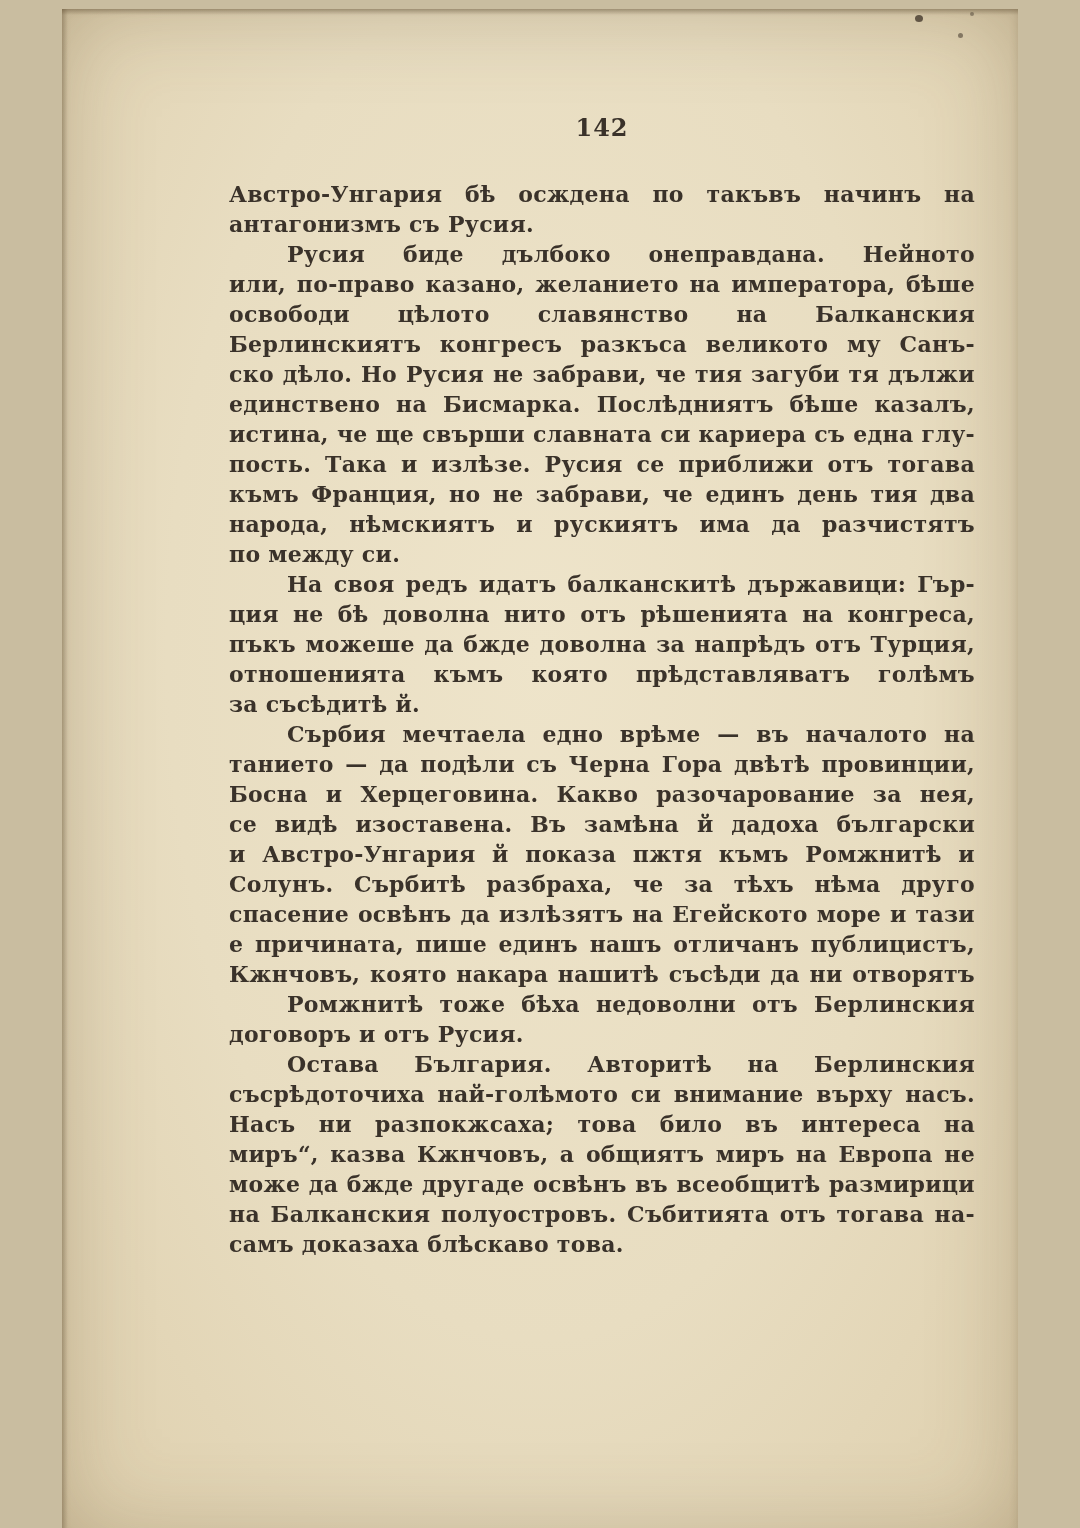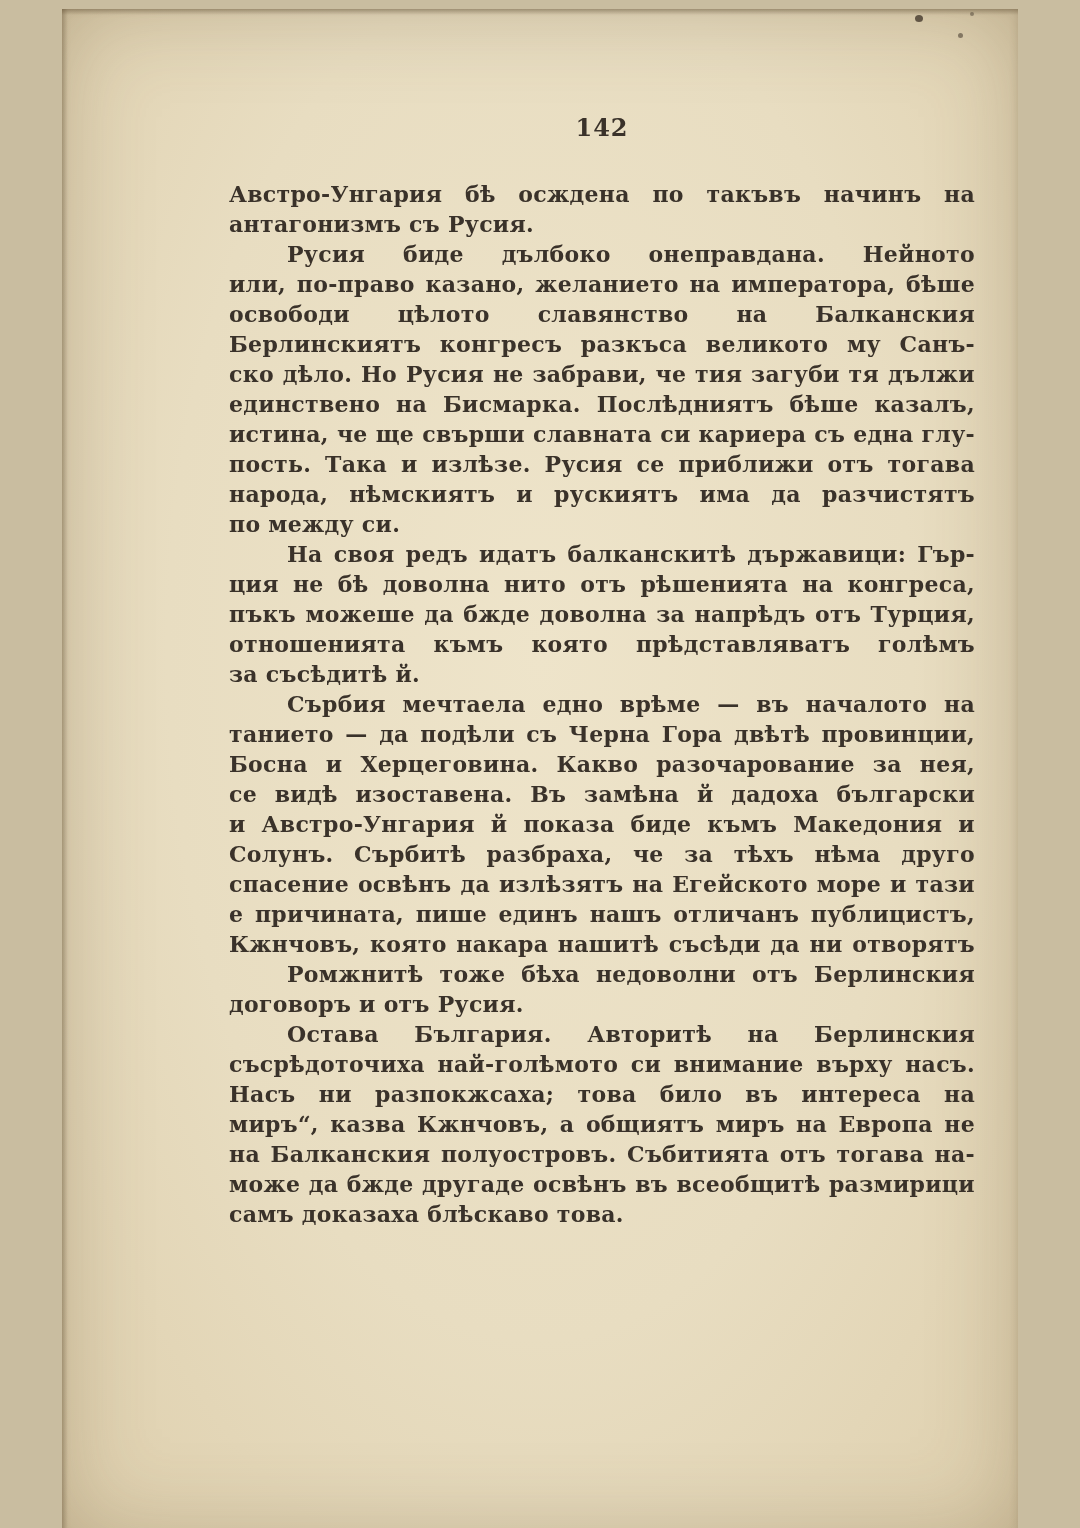--- a/index.html
+++ b/index.html
@@ -77,48 +77,49 @@
       </div>
       <div class="paragraph">
         <div class="line indent">Русия биде дълбоко онеправдана. Нейното желание</div>
         <div class="line">или, по-право казано, желанието на императора, бѣше да</div>
         <div class="line">освободи цѣлото славянство на Балканския Полуостровъ.</div>
         <div class="line">Берлинскиятъ конгресъ разкъса великото му Санъ-Стефан-</div>
         <div class="line">ско дѣло. Но Русия не забрави, че тия загуби тя дължи</div>
         <div class="line">единствено на Бисмарка. Послѣдниятъ бѣше казалъ, на-</div>
         <div class="line">истина, че ще свърши славната си кариера съ една глу-</div>
         <div class="line">пость. Така и излѣзе. Русия се приближи отъ тогава</div>
+        <div class="line">къмъ Франция, но не забрави, че единъ день тия два</div>
         <div class="line">народа, нѣмскиятъ и рускиятъ има да разчистятъ смѣтки</div>
         <div class="line last">по между си.</div>
       </div>
       <div class="paragraph">
         <div class="line indent">На своя редъ идатъ балканскитѣ държавици: Гър-</div>
         <div class="line">ция не бѣ доволна нито отъ рѣшенията на конгреса, нито</div>
         <div class="line">пъкъ можеше да бжде доволна за напрѣдъ отъ Турция,</div>
         <div class="line">отношенията къмъ която прѣдставляватъ голѣмъ интересъ</div>
         <div class="line last">за съсѣдитѣ й.</div>
       </div>
       <div class="paragraph">
         <div class="line indent">Сърбия мечтаела едно врѣме — въ началото на въс-</div>
         <div class="line">танието — да подѣли съ Черна Гора двѣтѣ провинции,</div>
         <div class="line">Босна и Херцеговина. Какво разочарование за нея, когато</div>
         <div class="line">се видѣ изоставена. Въ замѣна й дадоха български земи</div>
-        <div class="line">и Австро-Унгария й показа биде къмъ Македония и</div>
+        <div class="line">и Австро-Унгария й показа пжтя къмъ Ромжнитѣ и</div>
         <div class="line">Солунъ. Сърбитѣ разбраха, че за тѣхъ нѣма друго</div>
         <div class="line">спасение освѣнъ да излѣзятъ на Егейското море и тази</div>
         <div class="line">е причината, пише единъ нашъ отличанъ публицистъ, В.</div>
         <div class="line">Кжнчовъ, която накара нашитѣ съсѣди да ни отворятъ</div>
       </div>
       <div class="paragraph">
         <div class="line indent">Ромжнитѣ тоже бѣха недоволни отъ Берлинския</div>
         <div class="line last">договоръ и отъ Русия.</div>
       </div>
       <div class="paragraph">
         <div class="line indent">Остава България. Авторитѣ на Берлинския договоръ</div>
         <div class="line">съсрѣдоточиха най-голѣмото си внимание върху насъ.</div>
         <div class="line">Насъ ни разпокжсаха; това било въ интереса на „общия</div>
         <div class="line">миръ“, казва Кжнчовъ, а общиятъ миръ на Европа не</div>
+        <div class="line">може да бжде другаде освѣнъ въ всеобщитѣ размирици</div>
         <div class="line">на Балканския полуостровъ. Събитията отъ тогава на-</div>
-        <div class="line">може да бжде другаде освѣнъ въ всеобщитѣ размирици</div>
         <div class="line last">самъ доказаха блѣскаво това.</div>
       </div>
     </div>
 </div>
 
 </body></html>

